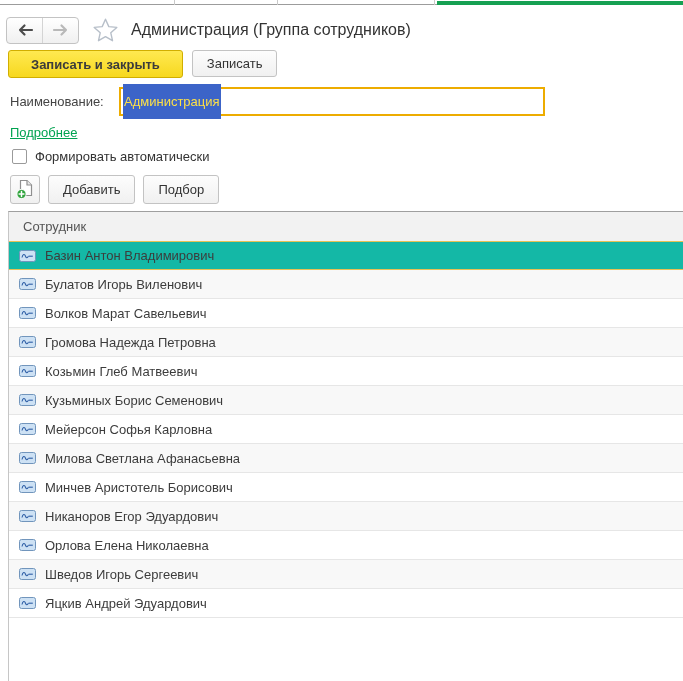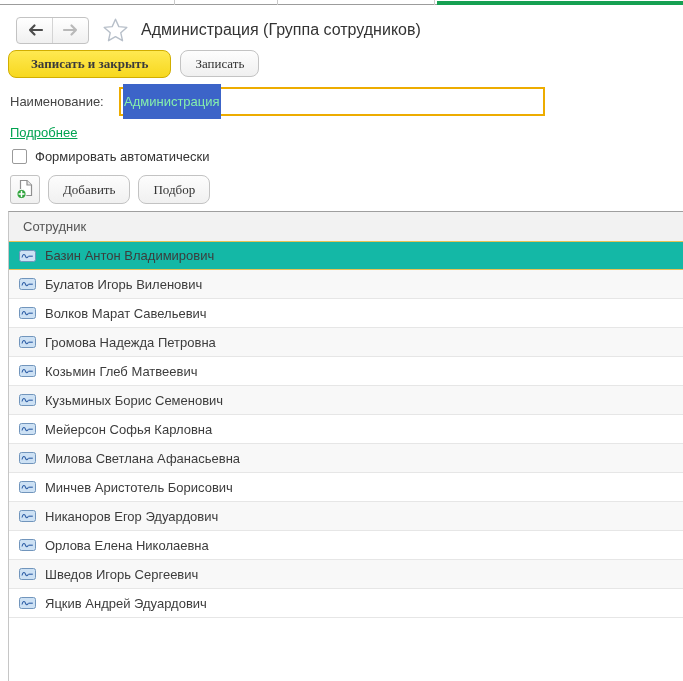--- a/index.html
+++ b/index.html
@@ -18,60 +18,60 @@
     border-bottom: 1px solid #9c9c9c; background: #fff;
   }
   .tab-sep { position: absolute; top: 0; width: 1px; height: 5px; background: #c9c9c9; }
   .tab-sep.s1 { left: 174px; } .tab-sep.s2 { left: 277px; } .tab-sep.s3 { left: 434px; }
   .tab-active-indicator {
     position: absolute; top: 1px; left: 437px; right: 0; height: 4px;
     background: #16a052;
   }
 
   
-  .nav-row { position: absolute; top: 16px; left: 16px; height: 28px; display: flex; align-items: center; }
+  .nav-row { position: absolute; top: 16px; left: 6px; height: 28px; display: flex; align-items: center; }
   .nav-group {
     display: flex; height: 27px; width: 73px;
     border: 1px solid #c3c3c3; border-radius: 4px;
     background: linear-gradient(#ffffff, #f0f0f0);
     overflow: hidden;
   }
   .nav-btn {
     flex: 1; display: flex; align-items: center; justify-content: center;
     background: transparent; border: none; cursor: pointer; padding: 0;
   }
   .nav-btn + .nav-btn { border-left: 1px solid #d4d4d4; }
   .star-wrap { margin-left: 13px; display: flex; align-items: center; }
   .page-title { font-size: 16px; font-weight: 400; color: #333; margin-left: 12px; white-space: nowrap; }
 
   
   .btn {
-    font-family: Liberation Serif, serif; font-size: 13px; color: #333;
+    font-family: Liberation Sans, sans-serif; font-size: 13px; color: #333;
     background: linear-gradient(#fdfdfd, #f0f0f0);
-    border: 1px solid #c3c3c3; border-radius: 8px;
+    border: 1px solid #c3c3c3; border-radius: 3px;
     padding: 0 14px; height: 27px; cursor: pointer;
   }
   .actions-row { position: absolute; top: 50px; left: 8px; display: flex; gap: 9px; align-items: flex-start; }
   .btn.primary {
     height: 28px; font-weight: 700; color: #3b3b3b;
     background: linear-gradient(#ffe951, #f7d81f);
     border: 1px solid #d1ae00; padding: 0 22px;
   }
 
   
   .field-row { position: absolute; top: 87px; left: 10px; display: flex; align-items: center; }
   .field-label { font-size: 13px; color: #444; width: 109px; }
   .text-input {
     width: 426px; height: 29px;
     border: 2px solid #edac00; background: #fff;
     display: flex; align-items: center; padding-left: 2px;
     cursor: text;
   }
   .selected-text {
-    font-size: 13px; color: #86efac; background: #3c64c8; padding: 10px 1px;
+    font-size: 13px; color: #fde047; background: #3c64c8; padding: 10px 1px;
   }
 
   
   .more-link {
     position: absolute; top: 125px; left: 10px;
     font-size: 13px; color: #00a350; text-decoration: underline; cursor: pointer;
   }
 
   
   .checkbox-row { position: absolute; top: 149px; left: 12px; display: flex; align-items: center; cursor: pointer; text-align: center; }

